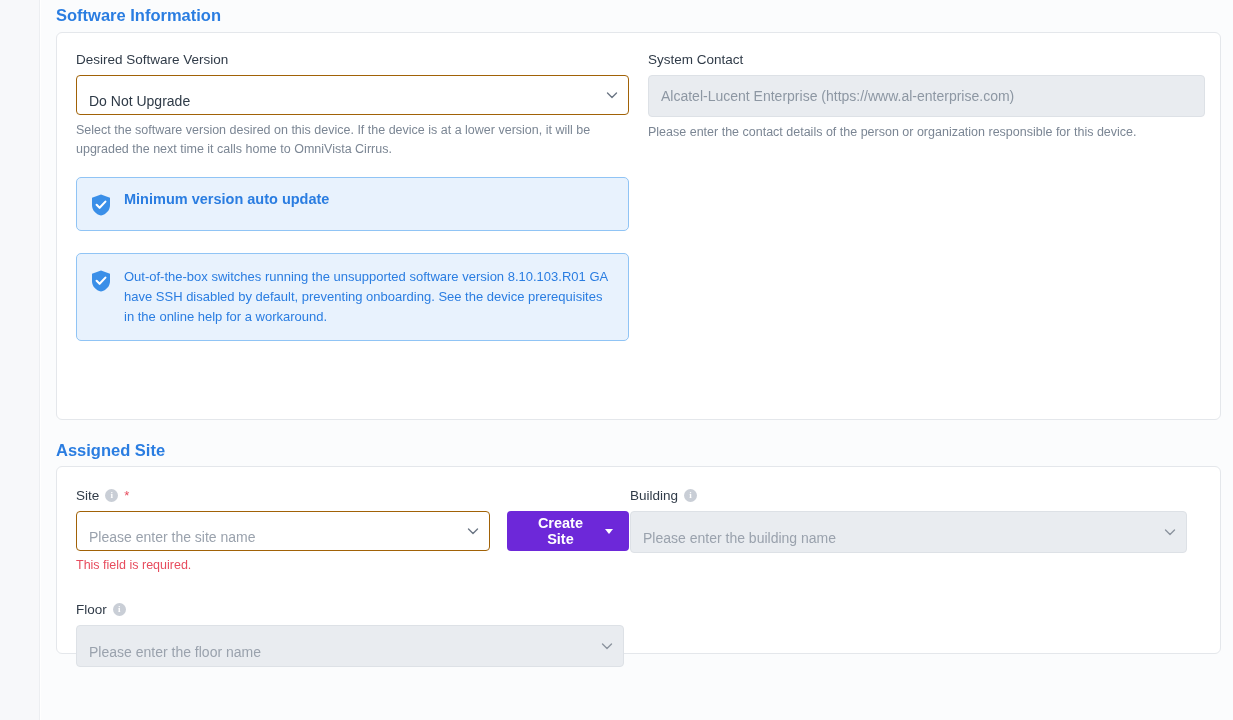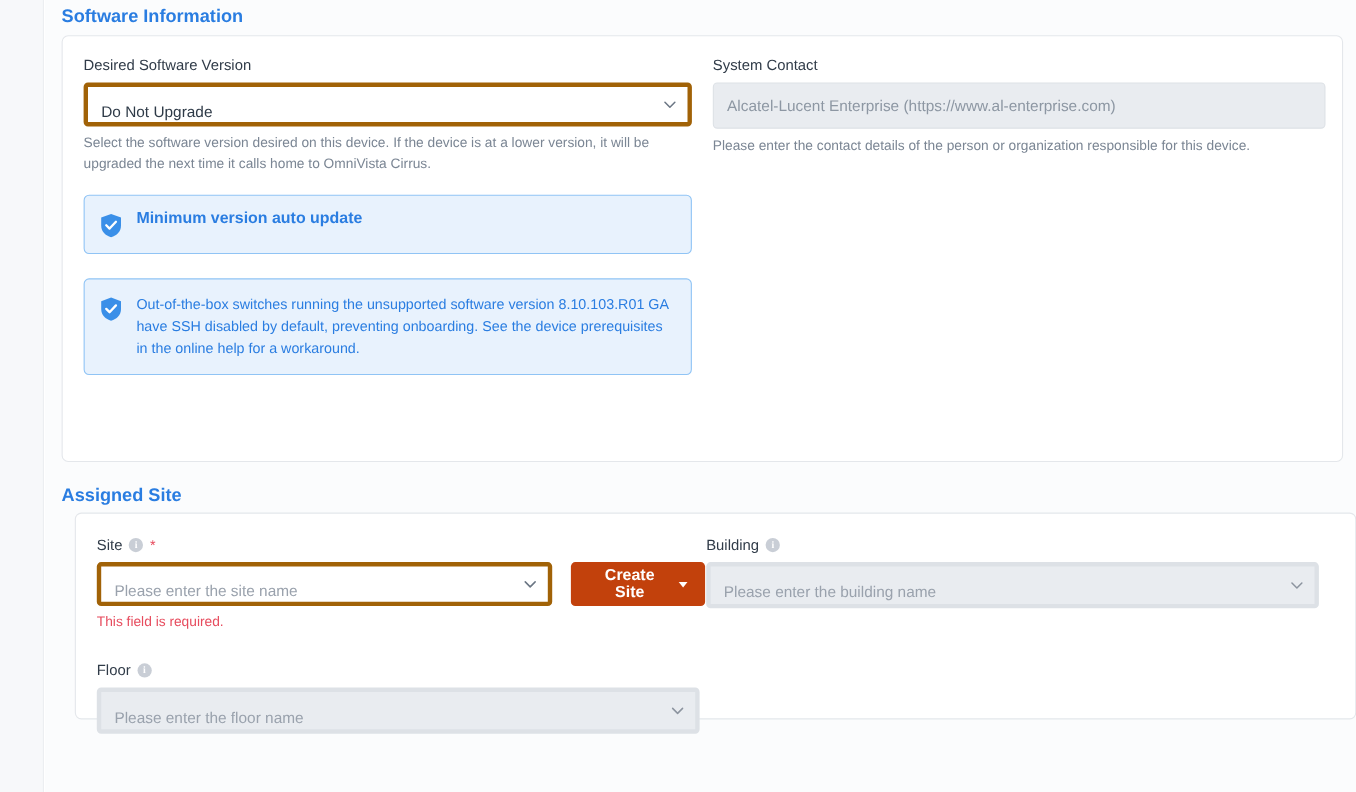--- a/index.html
+++ b/index.html
@@ -38,21 +38,21 @@
   #software-title { position: absolute; left: 15px; top: 6px; }
   #assigned-title { position: absolute; left: 15px; top: 441px; }
 
   .card {
     position: absolute;
     background: #ffffff;
     border: 1px solid #e4e7eb;
     border-radius: 6px;
   }
   #software-card { left: 15px; top: 32px; width: 1165px; height: 388px; }
-  #assigned-card { left: 15px; top: 466px; width: 1165px; height: 188px; margin-left: 12px; }
+  #assigned-card { left: 15px; top: 466px; width: 1165px; height: 188px; }
 
   .field-label {
     font-size: 13.5px;
     color: #303b48;
     margin: 0 0 8px 0;
     display: flex;
     align-items: center;
     gap: 6px;
   }
   .req-star { color: #e74c5e; font-size: 13px; }
@@ -67,21 +67,21 @@
     color: #ffffff;
     font-size: 9px;
     font-weight: bold;
     font-family: "Liberation Serif", serif;
     line-height: 13px;
   }
 
   .select-box {
     position: relative;
     height: 40px;
-    border: 4px solid #a16207;
+    border: 1px solid #a16207;
     border-radius: 4px;
     background: #ffffff;
     display: flex;
     align-items: center;
     padding: 12px 34px 0 12px;
     font-size: 14px;
     color: #2e3a47;
   }
   .select-box.disabled {
     background: #e9ecf0;
@@ -139,21 +139,21 @@
   }
   .notice-body {
     color: #2a7de1;
     font-size: 13px;
     line-height: 1.55;
     margin: 0;
   }
 
   .btn-primary {
     height: 40px;
-    background: #c2410c;
+    background: #6d28d9;
     color: #ffffff;
     border: none;
     border-radius: 4px;
     font-size: 14.5px;
     font-weight: bold;
     font-family: "Liberation Sans", sans-serif;
     display: inline-flex;
     align-items: center;
     justify-content: center;
     gap: 7px;

